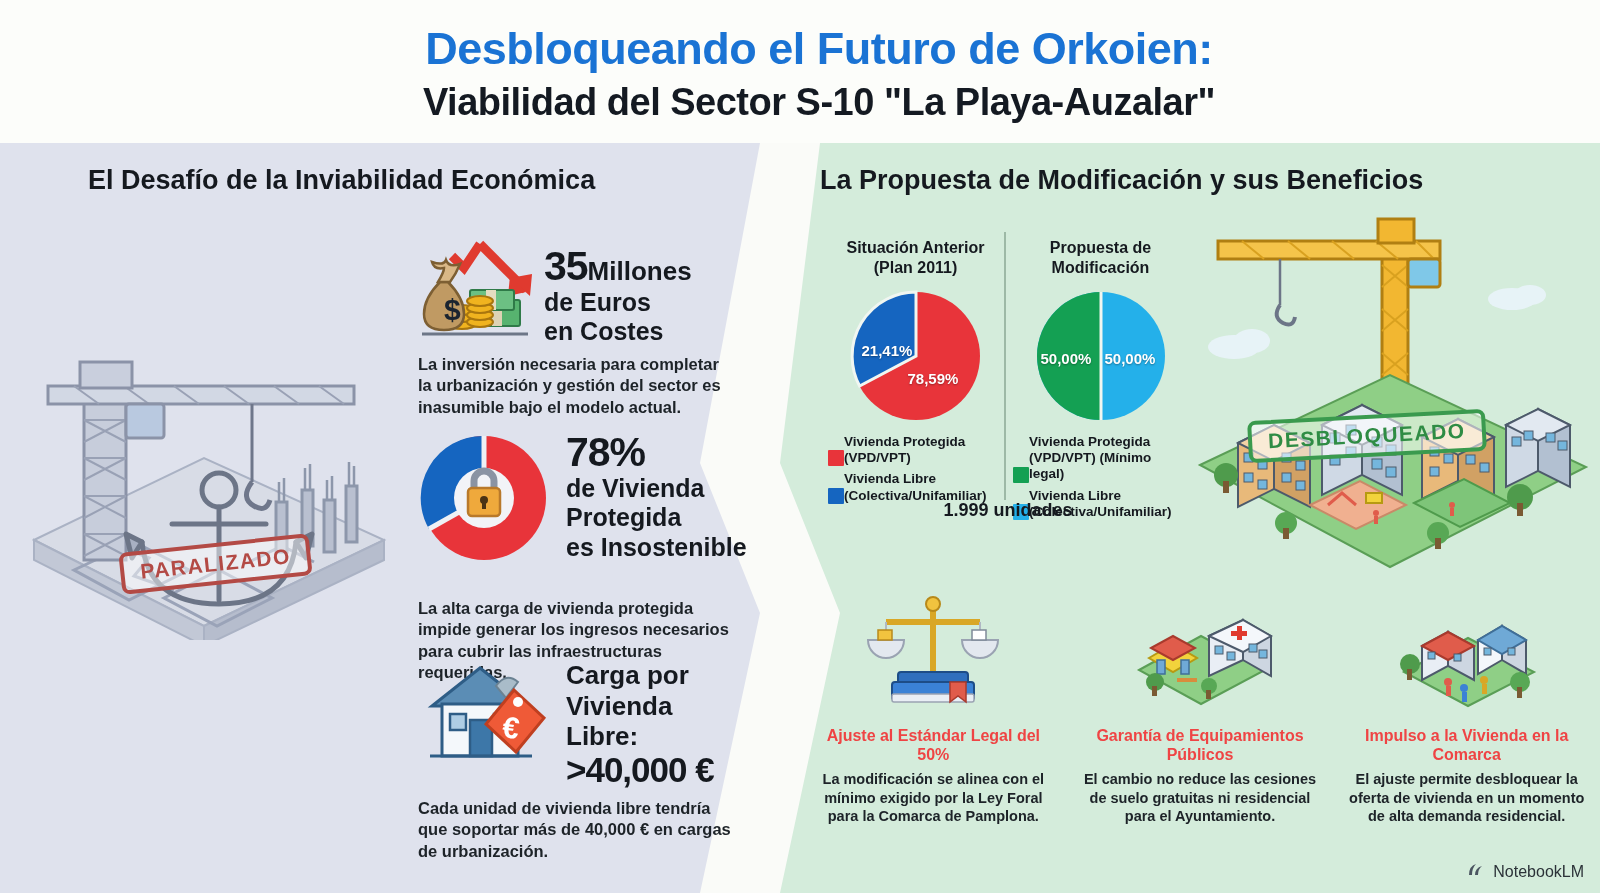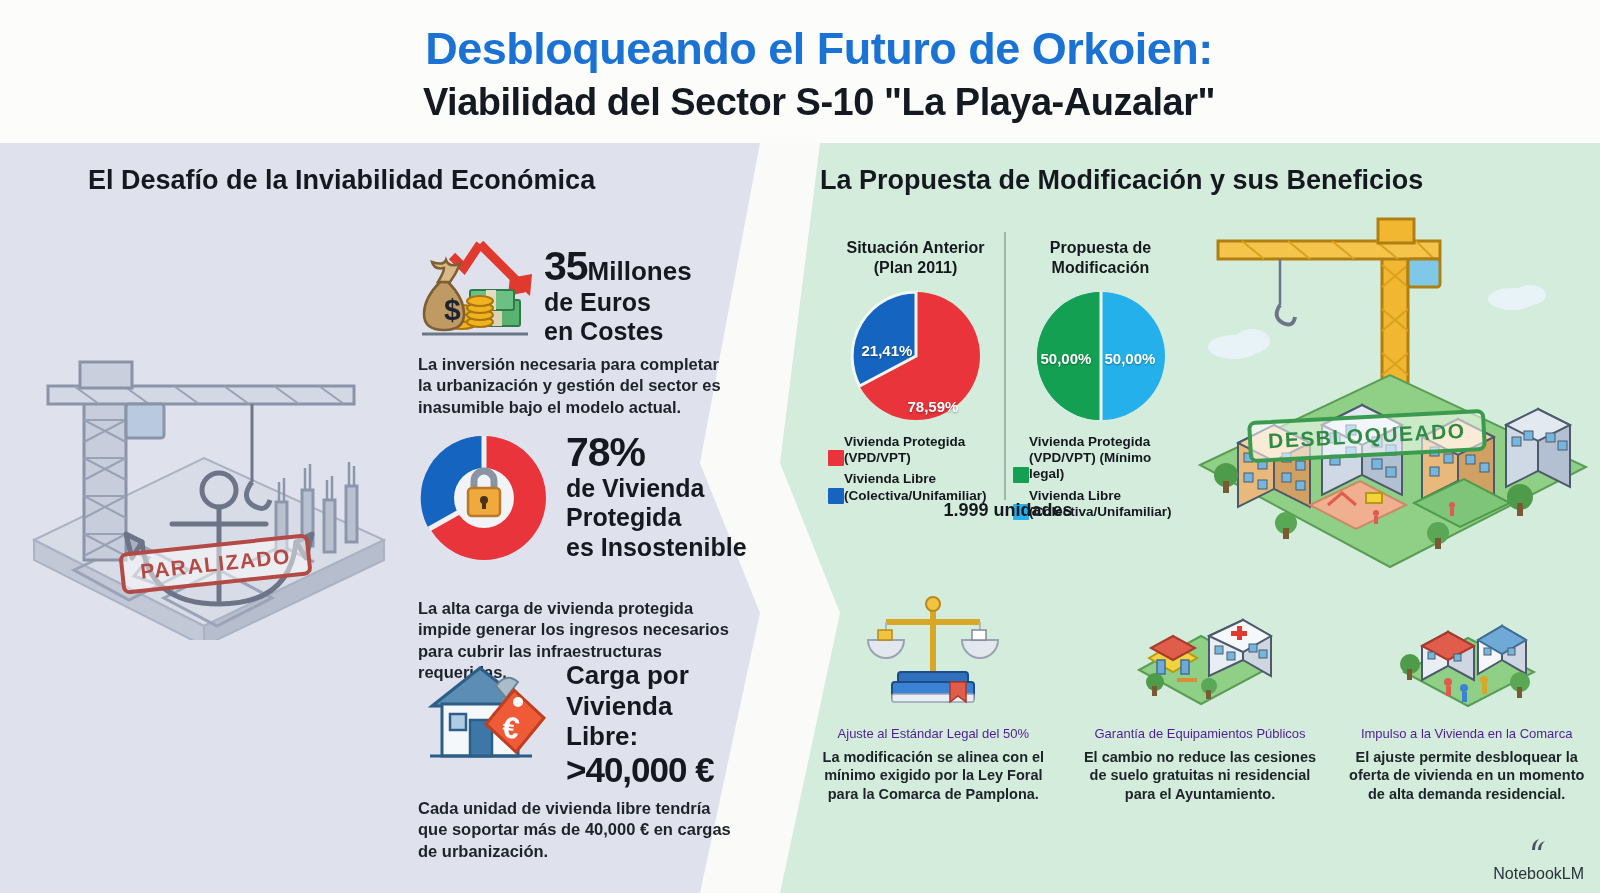--- a/index.html
+++ b/index.html
@@ -108,28 +108,28 @@
     color: #2f8c44; font-size: 21px; font-weight: bold; letter-spacing: 1.5px;
     padding: 5px 16px; transform: rotate(-3deg);
     background: rgba(255,255,255,0.55);
   }
 
   
   .benefits { position: absolute; top: 590px; left: 800px; width: 800px; height: 290px;
               display: flex; }
   .bcard { flex: 1 1 0; text-align: center; padding: 0 10px; }
   .bicon { width: 150px; height: 130px; margin: 0 auto 6px; position: relative; }
-  .btitle { font-size: 13px; font-weight: normal; color: #4c1d95; line-height: 1.2; }
+  .btitle { font-size: 16px; font-weight: bold; color: #ef4444; line-height: 1.2; }
   .bdesc { font-size: 14.5px; font-weight: bold; color: #1d2328; line-height: 1.28; margin-top: 6px; }
 
   
   .footer {
     position: absolute; right: 16px; bottom: 10px;
     display: flex; align-items: center; gap: 7px;
-    font-size: 16px; color: #2b3238; font-weight: normal; flex-direction: column;
+    font-size: 16px; color: #2b3238; font-weight: normal;
   }
 </style>
 </head>
 <body>
 
 <div id="page">
 
   <div class="titlebar">
     <div class="title-main">Desbloqueando el Futuro de Orkoien:</div>
     <div class="title-sub">Viabilidad del Sector S-10 "La Playa-Auzalar"</div>
@@ -294,21 +294,21 @@
     <div class="pie-title">
       <div>Situación Anterior</div>
       <div>(Plan 2011)</div>
     </div>
     <div class="pie-wrap">
       <svg width="132" height="132" viewBox="0 0 132 132">
         <circle cx="66" cy="66" r="64" fill="#e8343a"></circle>
         <path d="M66 66 L66 2 A64 64 0 0 0 9.6 96 Z" fill="#1565c0" stroke="#f0f6f1" stroke-width="3"></path>
       </svg>
       <div class="pie-label" style="left:12px; top:52px;">21,41%</div>
-      <div class="pie-label" style="left:58px; top:108px;">78,59%</div>
+      <div class="pie-label" style="left:58px; top:80px;">78,59%</div>
     </div>
     <div class="legend">
       <div class="legend-row">
         <span class="swatch" style="background:#e8343a"></span>
         <span class="legend-txt">
           <span>Vivienda Protegida</span><br>
           <span>(VPD/VPT)</span>
         </span>
       </div>
       <div class="legend-row">

